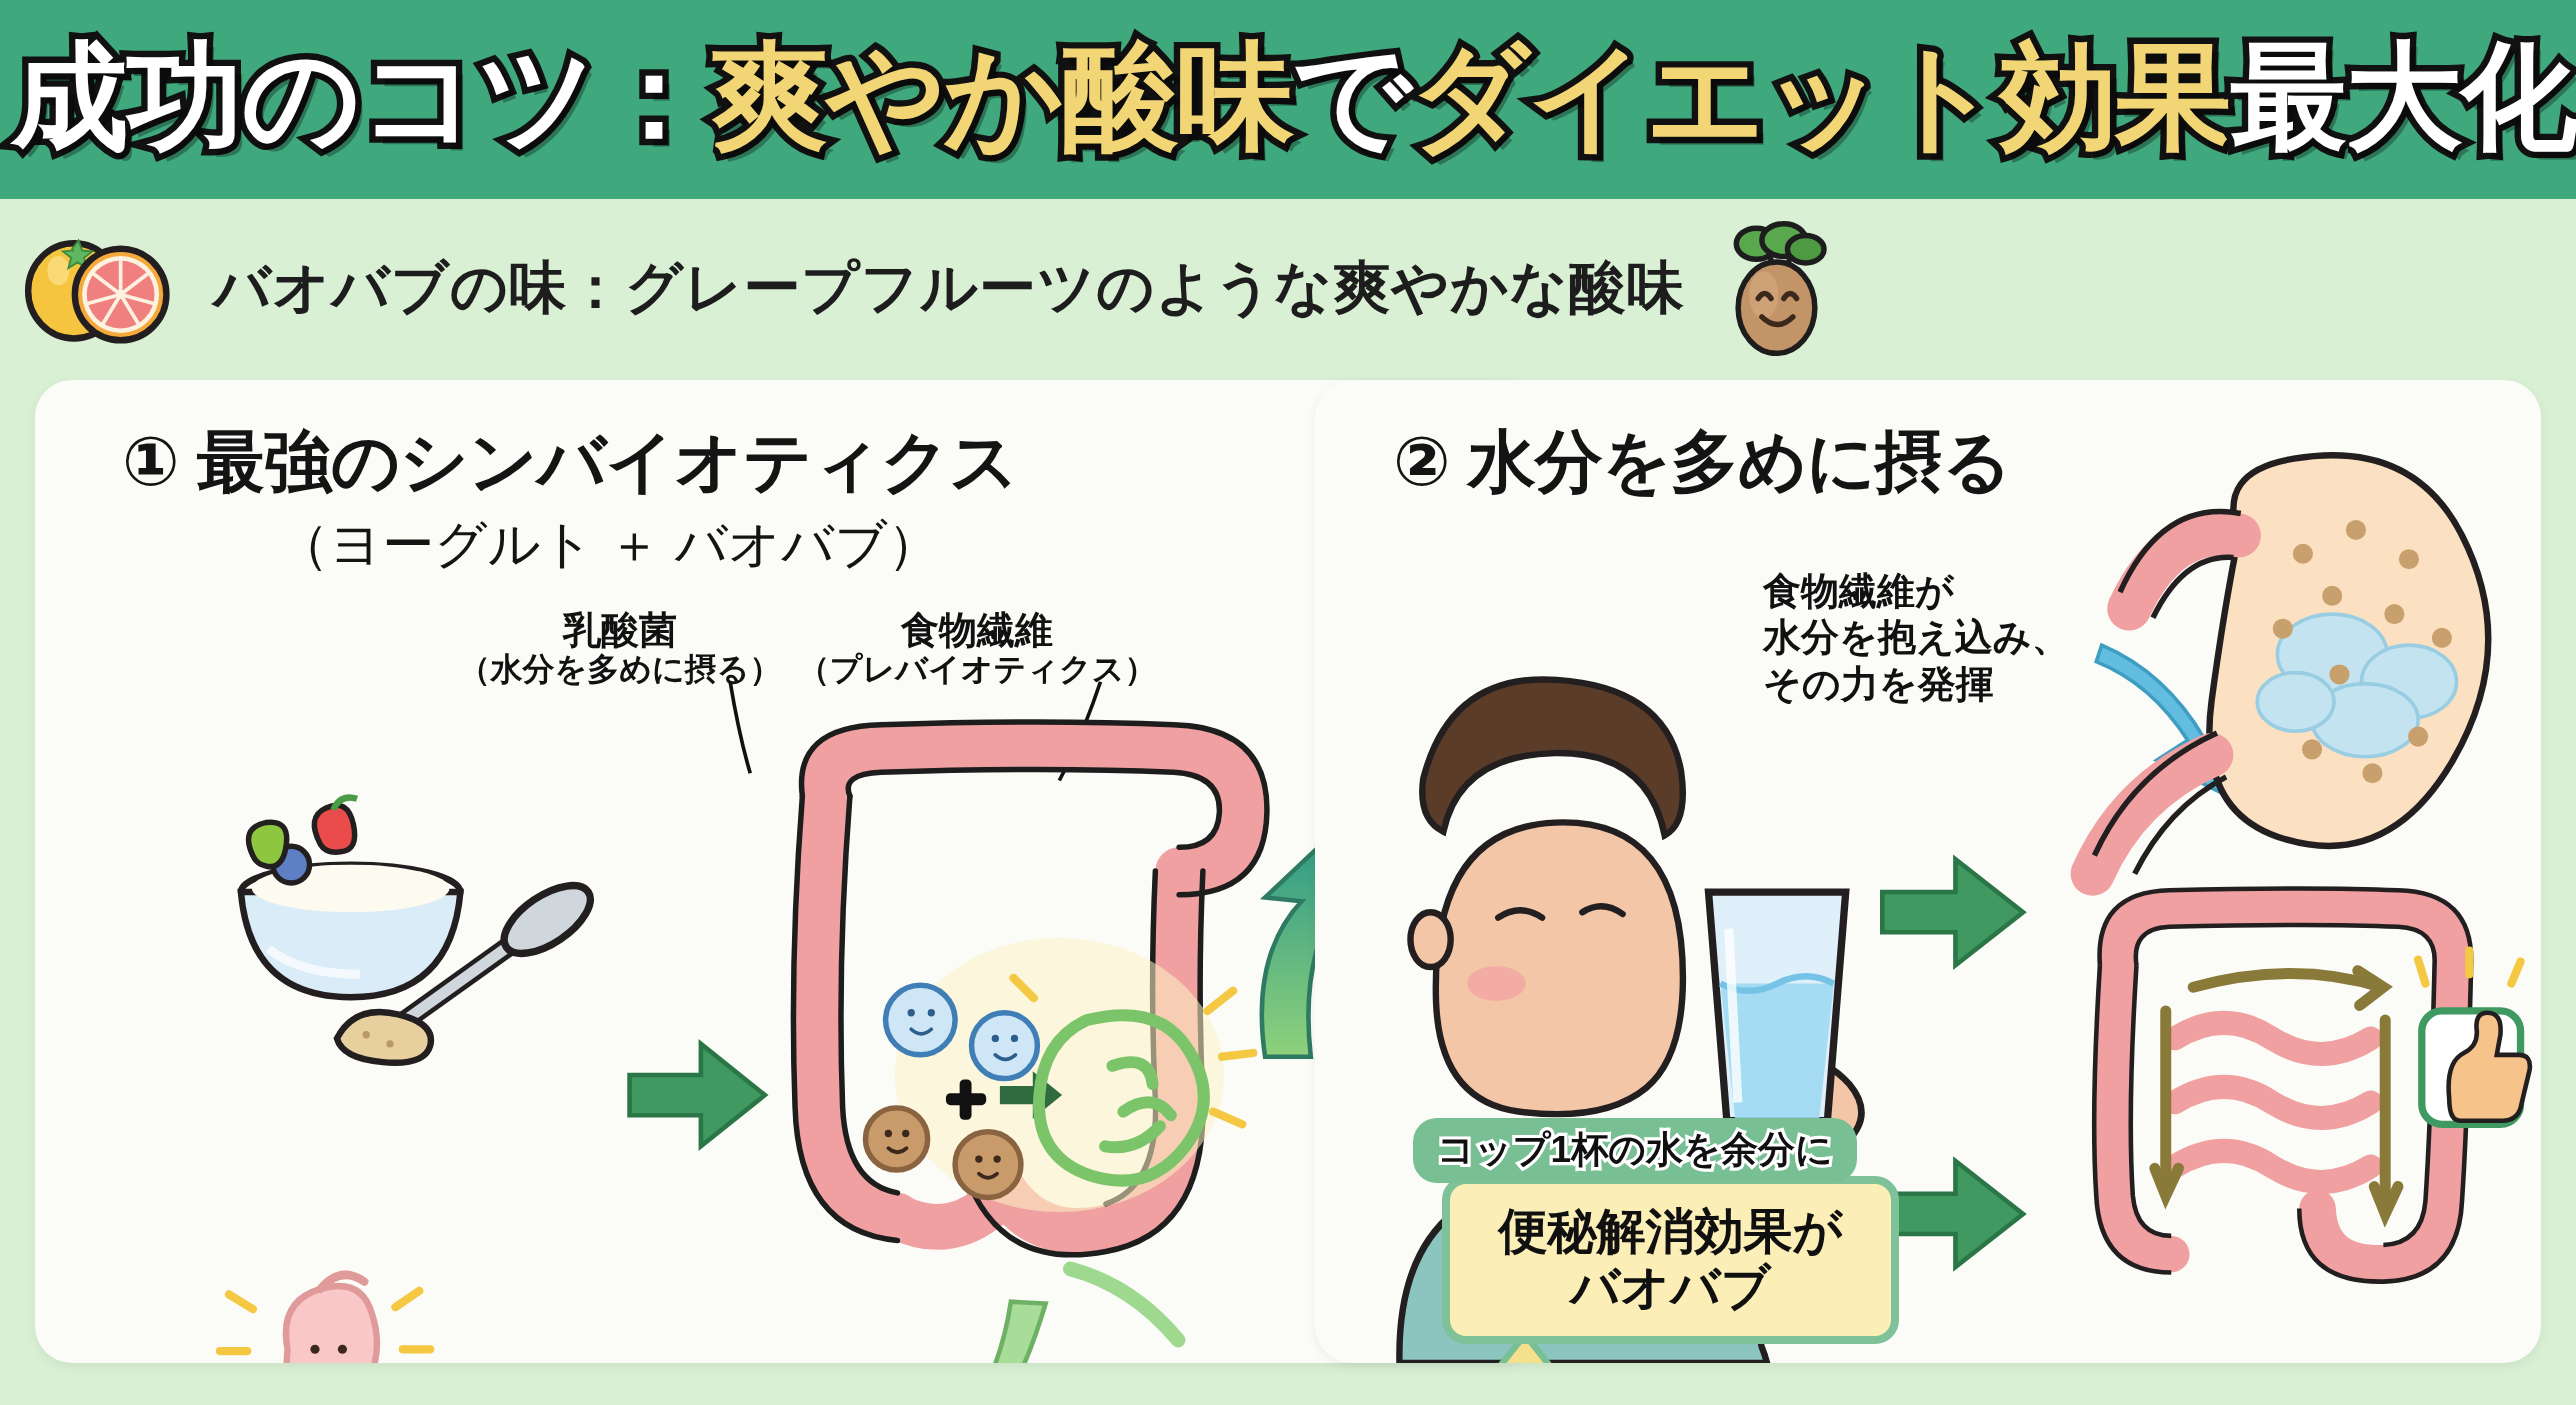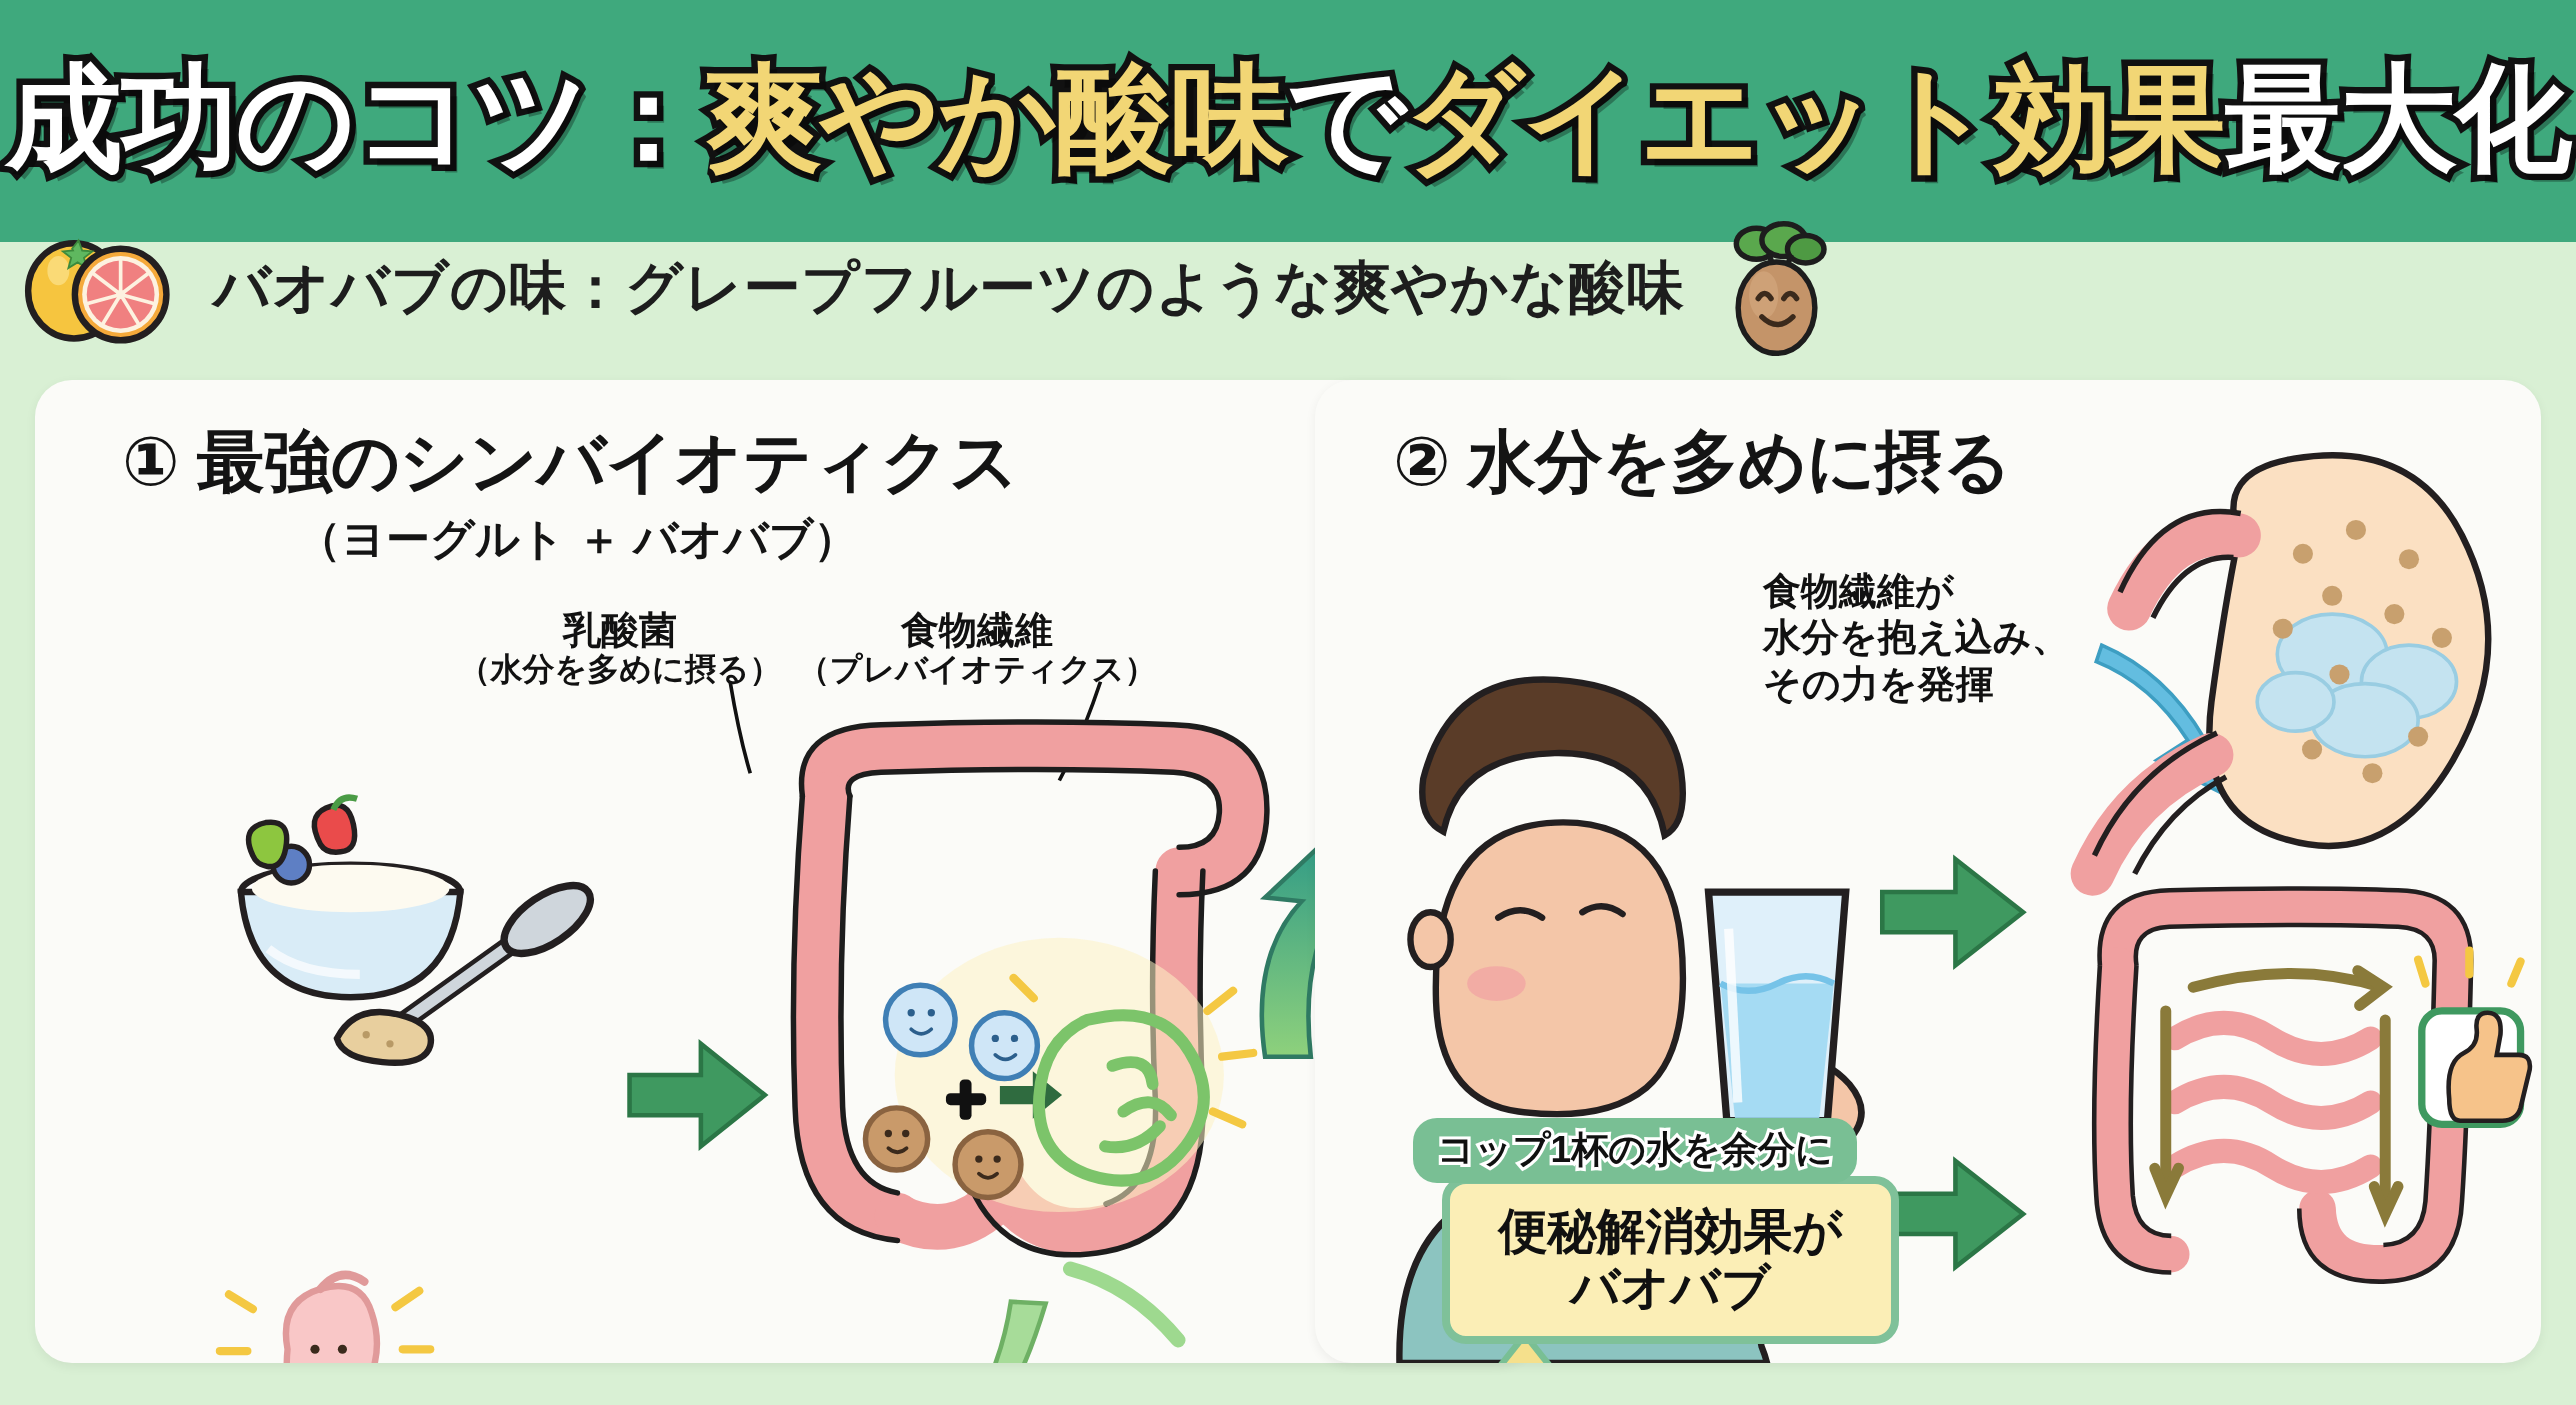--- a/index.html
+++ b/index.html
@@ -11,23 +11,23 @@
   }
   #root {
     position: relative;
     width: 2576px; height: 1405px;
     background: #d9f0d4;
   }
 
   
   .header {
     position: absolute; left: 0; top: 0;
-    width: 2576px; height: 242px;
+    width: 2576px; height: 199px;
     background: #3fa97d;
-    display: flex; align-items: center; justify-content: center;
+    display: flex; align-items: center; justify-content: flex-end;
   }
   .header-title {
     font-size: 117px;
     font-weight: 700;
     letter-spacing: -1.8px;
     white-space: nowrap;
     line-height: 1;
     padding-bottom: 5.5px;
   }
   .t-white {
@@ -75,25 +75,24 @@
   .card-title {
     position: absolute;
     font-size: 68px;
     font-weight: 700;
     color: #141414;
     white-space: nowrap;
     letter-spacing: -0.9px;
   }
   .card-sub {
     position: absolute;
-    font-size: 44px;
-    font-weight: 700;
+    font-size: 52px;
+    font-weight: 400;
     color: #141414;
     white-space: nowrap;
-    margin-left: 20px;
   }
 
   
   .lbl {
     position: absolute;
     text-align: center;
     color: #111111;
     line-height: 1.12;
     white-space: nowrap;
   }

